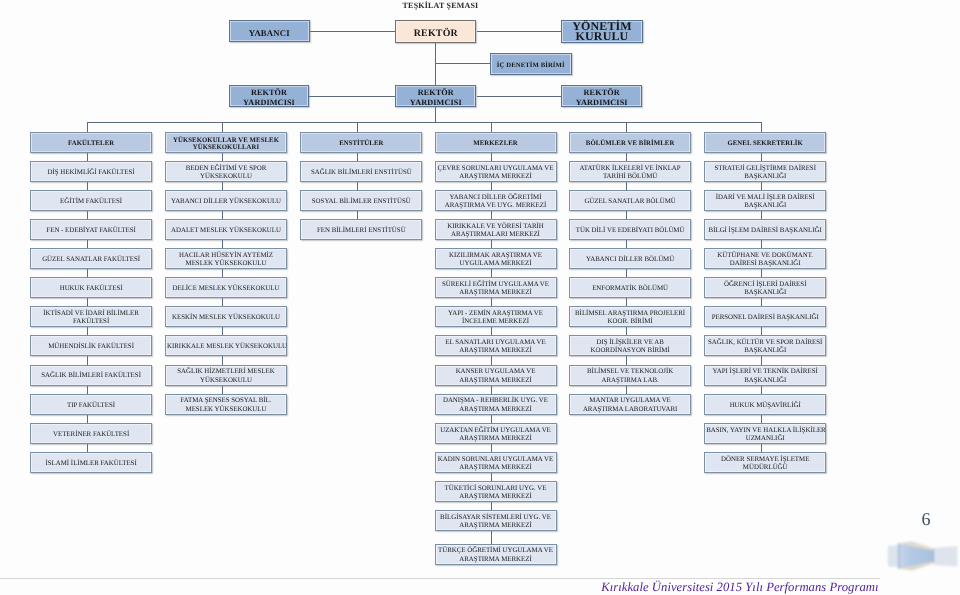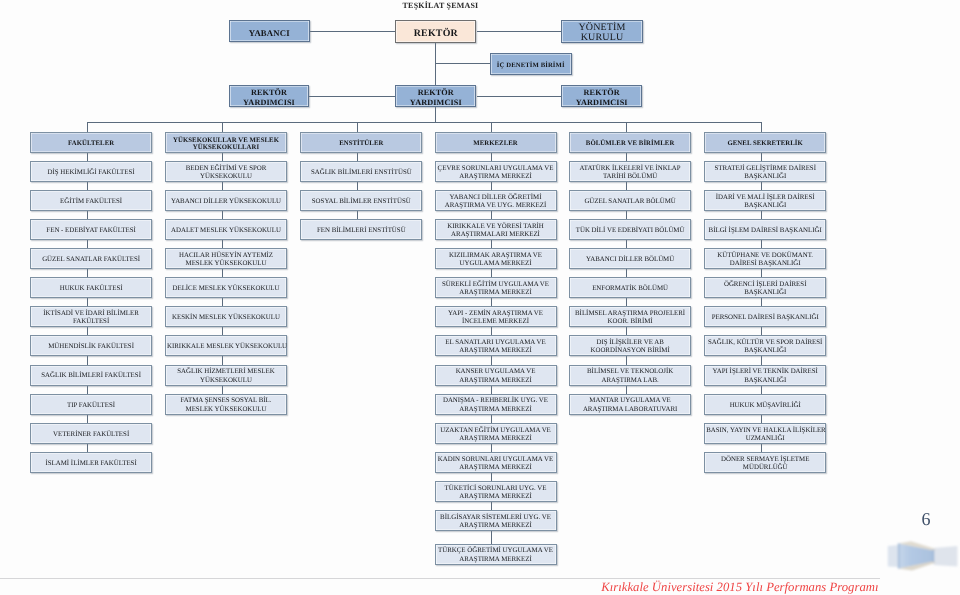--- a/index.html
+++ b/index.html
@@ -28,39 +28,39 @@
     line-height:8.2px;
     letter-spacing:0px;
     padding:0 1px;
     box-shadow: inset 0 0 0 0.6px rgba(255,255,255,0.85), 1.2px 1.2px 1.1px rgba(120,130,145,0.45);
   }
   .box .tx { white-space: pre; display:block; width:100%; position:relative; top:1.5px; }
   .box.hdr { background:#b9c9e1; font-weight:bold; font-size:6.75px; line-height:7.4px; letter-spacing:0.08px;}
   .box.hdr .tx { top:2.1px; }
   .box.senato { background:#95b2d6; font-weight:bold; font-size:8.7px; line-height:10px; letter-spacing:0.2px; border-color:#5c7390;}
   .box.rektor { background:#fae7d8; font-weight:bold; font-size:9.9px; line-height:11px; letter-spacing:0.25px; border-color:#6f6f6f;}
-  .box.yk { background:#95b2d6; font-weight:normal; font-size:10px; line-height:9.8px; letter-spacing:0.15px; border-color:#5c7390;align-items:flex-end;}
+  .box.yk { background:#95b2d6; font-weight:bold; font-size:12px; line-height:9.8px; letter-spacing:0.15px; border-color:#5c7390;}
   .box.yk .tx { top:0.9px; }
   .box.icd { background:#95b2d6; font-weight:bold; font-size:6.7px; line-height:9px; letter-spacing:0.1px; border-color:#5c7390;}
   .box.ry { background:#95b2d6; font-weight:bold; font-size:8.2px; line-height:9.7px; letter-spacing:0.12px; border-color:#5c7390;}
 
   #title {
     position:absolute; left:0px; top:0.8px; width:881px; text-align:center;
     font-size:8.0px; line-height:10px; font-weight:bold; letter-spacing:0.2px; color:#2b2b2b;
   }
   #pagenum {
     position:absolute; left:905px; top:510px; width:42px; text-align:center;
     font-size:18px; line-height:18px; color:#3f5069;
   }
   #footrule {
     position:absolute; left:0px; top:577.6px; width:880px; height:1.2px; background:#d6d6d8;
   }
   #footer {
     position:absolute; left:0px; top:579.5px; width:878.5px; text-align:right;
-    font-style:italic; font-size:12.7px; line-height:14px; color:#ef4444; letter-spacing:0.02px;
+    font-style:italic; font-size:12.7px; line-height:14px; color:#4c1d95; letter-spacing:0.02px;
     white-space:nowrap;
   }
   #deco { position:absolute; left:878px; top:536px; width:82px; height:42px; }
 </style>
 </head>
 <body>
 
 <div id="root">
 <div id="title">TEŞKİLAT ŞEMASI</div>
 <div class="lines">

